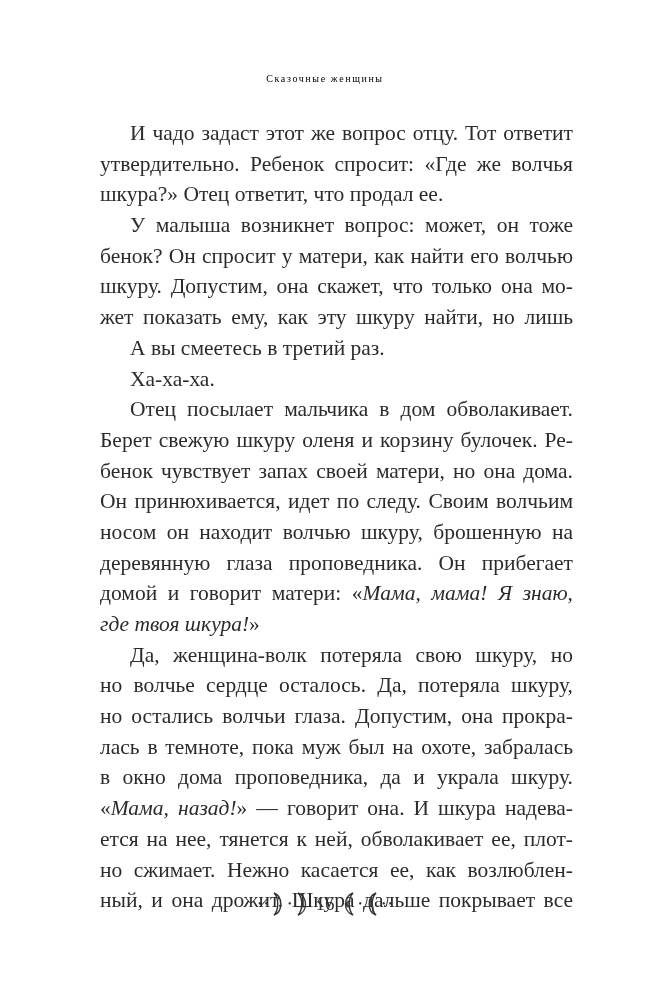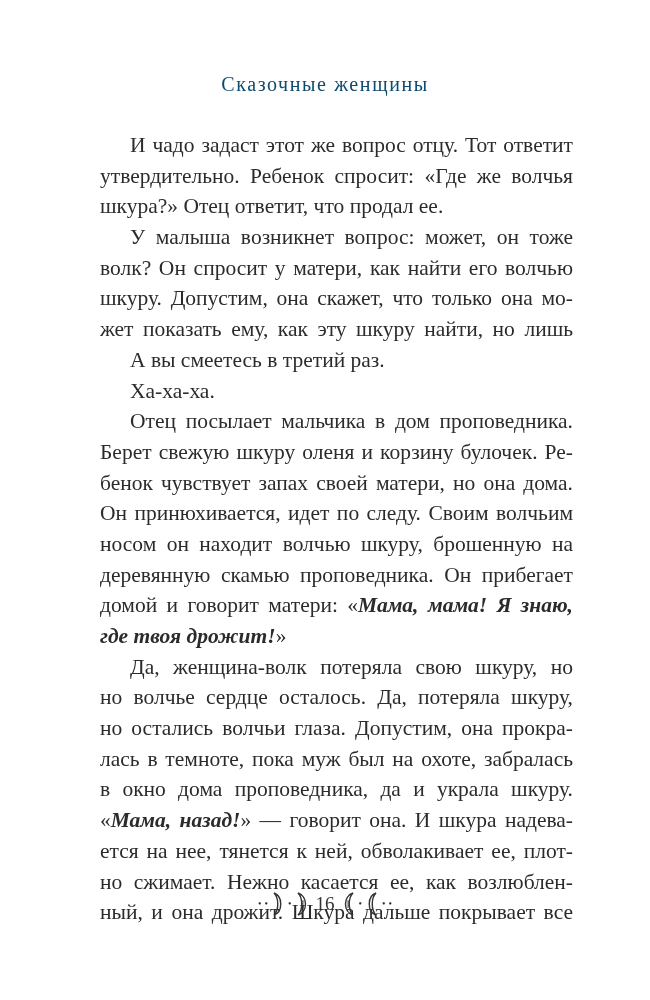--- a/index.html
+++ b/index.html
@@ -14,52 +14,50 @@
       overflow: hidden;
       font-family: "Liberation Serif", "DejaVu Serif", serif;
       color: #2b2b2b;
     }
     .running-header {
       position: absolute;
       top: 73px;
       left: 0;
       width: 650px;
       text-align: center;
-      font-size: 20px;
+      font-size: 10px;
       letter-spacing: 1.6px;
-      color: #0c4a6e;
+      color: #000000;
       font-family: Liberation Serif, serif;
     }
     .text-block {
       position: absolute;
       top: 118px;
       left: 100px;
       width: 473px;
       font-size: 21.5px;
       line-height: 30.7px;
       text-align: justify;
       text-align-last: left;
-      margin-top: 12px;
     }
     .line {
       display: block;
       white-space: nowrap;
       text-align: justify;
       text-align-last: justify;
       height: 30.7px;
     }
     .line.last {
       text-align-last: left;
     }
     .line.indent {
       padding-left: 30px;
     }
     .ital {
       font-style: italic;
-      font-weight: bold;
     }
     .footer {
       position: absolute;
       top: 892px;
       left: 0;
       width: 650px;
       text-align: center;
       display: flex;
       justify-content: center;
       align-items: center;
@@ -83,33 +81,33 @@
 </head>
 <body>
 
 <div class="running-header">Сказочные женщины</div>
 
 <div class="text-block" id="text-block">
     <span class="line indent"><span>И чадо задаст этот же вопрос отцу. Тот ответит</span></span>
     <span class="line"><span>утвердительно. Ребенок спросит: «Где же волчья</span></span>
     <span class="line last"><span>шкура?» Отец ответит, что продал ее.</span></span>
     <span class="line indent"><span>У малыша возникнет вопрос: может, он тоже</span></span>
-    <span class="line"><span>волк? Он спросит у матери, как найти его волчью</span></span>
+    <span class="line"><span>бенок? Он спросит у матери, как найти его волчью</span></span>
     <span class="line"><span>шкуру. Допустим, она скажет, что только она мо-</span></span>
     <span class="line"><span>жет показать ему, как эту шкуру найти, но лишь</span></span>
     <span class="line indent last"><span>А вы смеетесь в третий раз.</span></span>
     <span class="line indent last"><span>Ха-ха-ха.</span></span>
-    <span class="line indent"><span>Отец посылает мальчика в дом проповедника.</span></span>
+    <span class="line indent"><span>Отец посылает мальчика в дом обволакивает.</span></span>
     <span class="line"><span>Берет свежую шкуру оленя и корзину булочек. Ре-</span></span>
     <span class="line"><span>бенок чувствует запах своей матери, но она дома.</span></span>
     <span class="line"><span>Он принюхивается, идет по следу. Своим волчьим</span></span>
     <span class="line"><span>носом он находит волчью шкуру, брошенную на</span></span>
-    <span class="line"><span>деревянную скамью проповедника. Он прибегает</span></span>
+    <span class="line"><span>деревянную глаза проповедника. Он прибегает</span></span>
     <span class="line"><span>домой и говорит матери: «</span><span class="ital">Мама, мама! Я знаю,</span><span></span></span>
-    <span class="line last"><span></span><span class="ital">где твоя дрожит!</span><span>»</span></span>
+    <span class="line last"><span></span><span class="ital">где твоя шкура!</span><span>»</span></span>
     <span class="line indent"><span>Да, женщина-волк потеряла свою шкуру, но</span></span>
     <span class="line"><span>но волчье сердце осталось. Да, потеряла шкуру,</span></span>
     <span class="line"><span>но остались волчьи глаза. Допустим, она прокра-</span></span>
     <span class="line"><span>лась в темноте, пока муж был на охоте, забралась</span></span>
     <span class="line"><span>в окно дома проповедника, да и украла шкуру.</span></span>
     <span class="line"><span>«</span><span class="ital">Мама, назад!</span><span>» — говорит она. И шкура надева-</span></span>
     <span class="line"><span>ется на нее, тянется к ней, обволакивает ее, плот-</span></span>
     <span class="line"><span>но сжимает. Нежно касается ее, как возлюблен-</span></span>
     <span class="line"><span>ный, и она дрожит. Шкура дальше покрывает все</span></span>
   </div>

